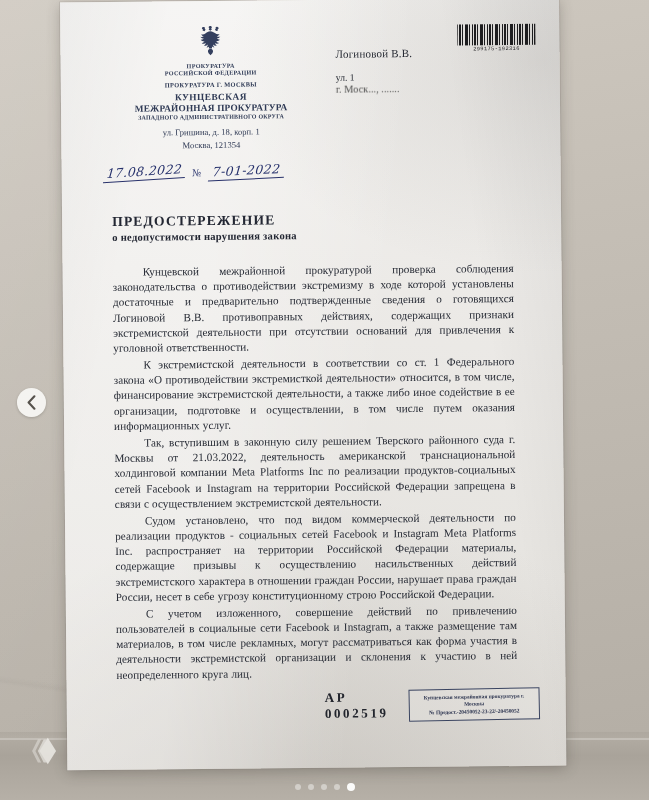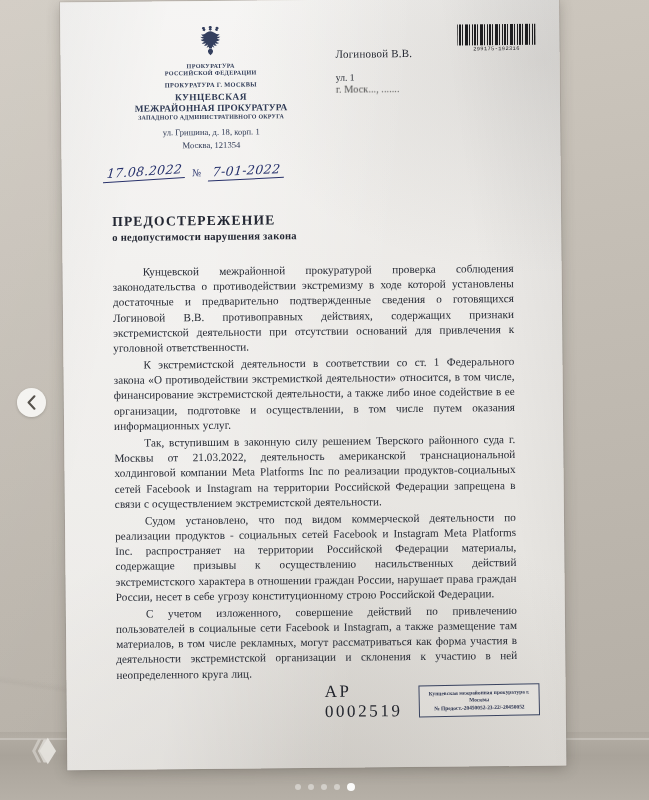--- a/index.html
+++ b/index.html
@@ -268,22 +268,22 @@
     position: absolute;
     left: 38px;
     right: 26px;
     bottom: 46px;
     display: flex;
     align-items: center;
     justify-content: space-between;
   }
   .doc-number {
     margin-left: 220px;
-    font-size: 17px;
-    font-weight: normal;
+    font-size: 13px;
+    font-weight: bold;
     letter-spacing: 2.6px;
     color: #22252d;
   }
   .stamp-box {
     width: 142px;
     border: 1px solid #3a4460;
     padding: 3.5px 3px;
     text-align: center;
     color: #2d3550;
     transform: rotate(-0.6deg);

